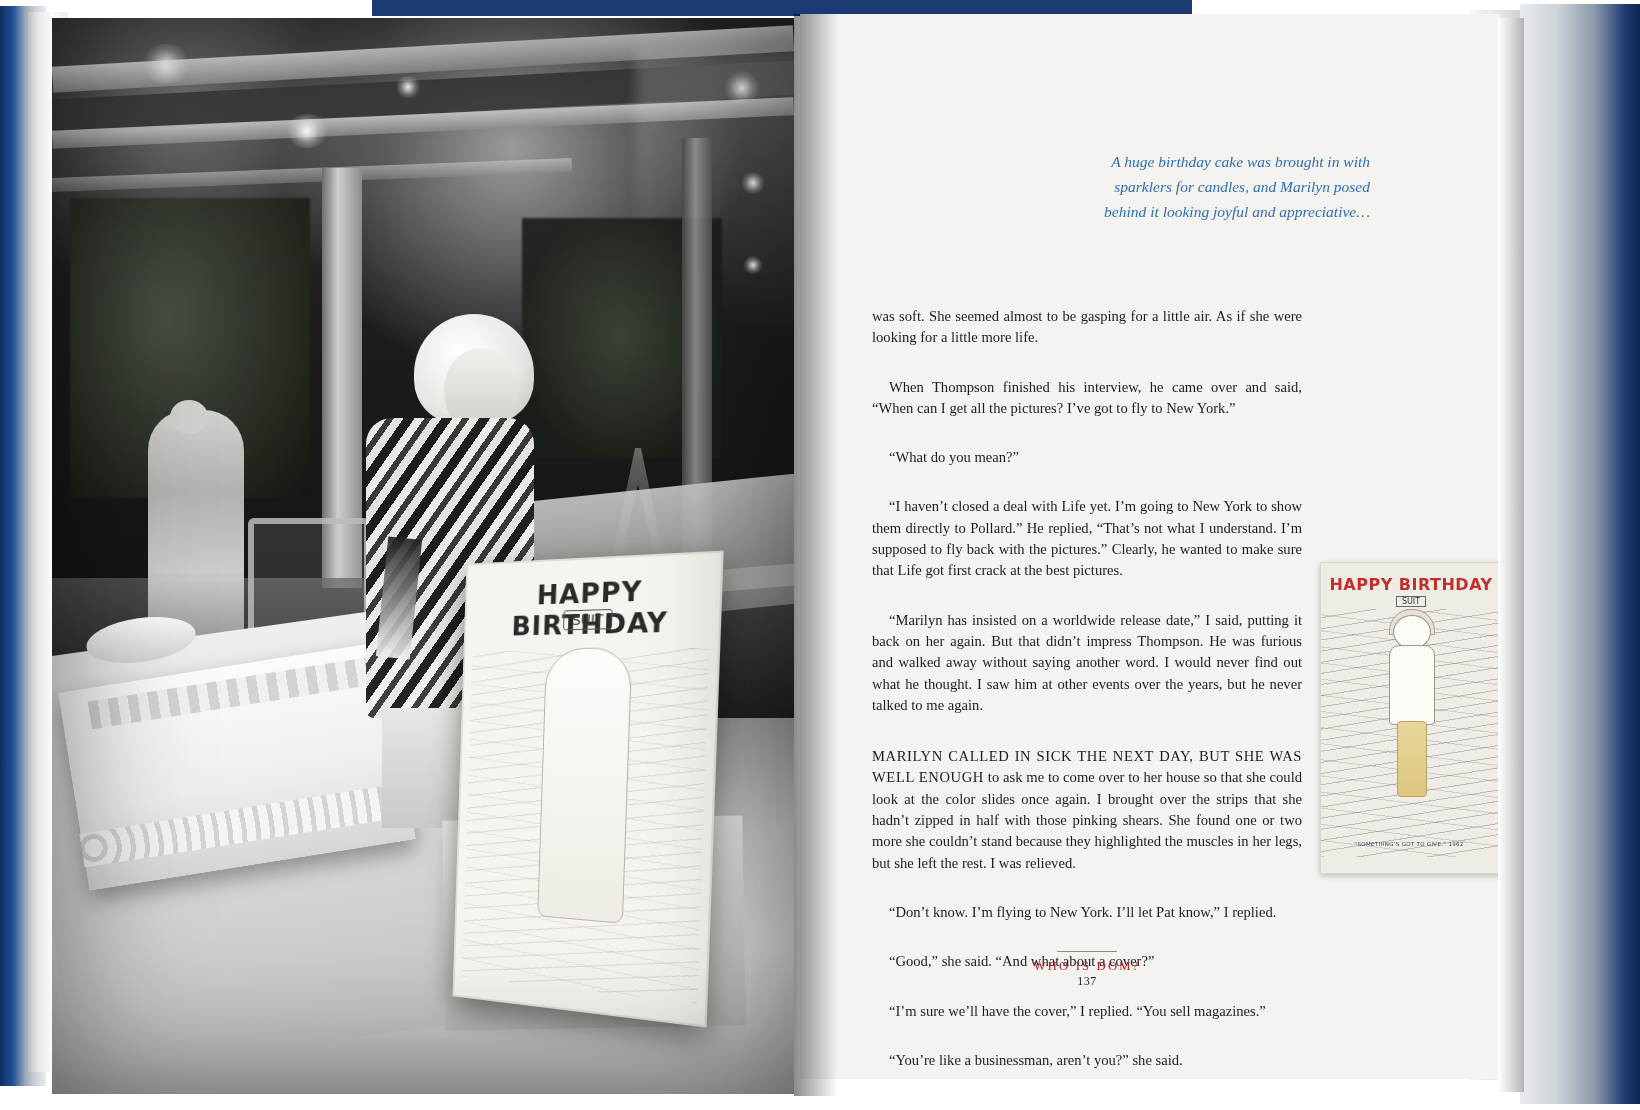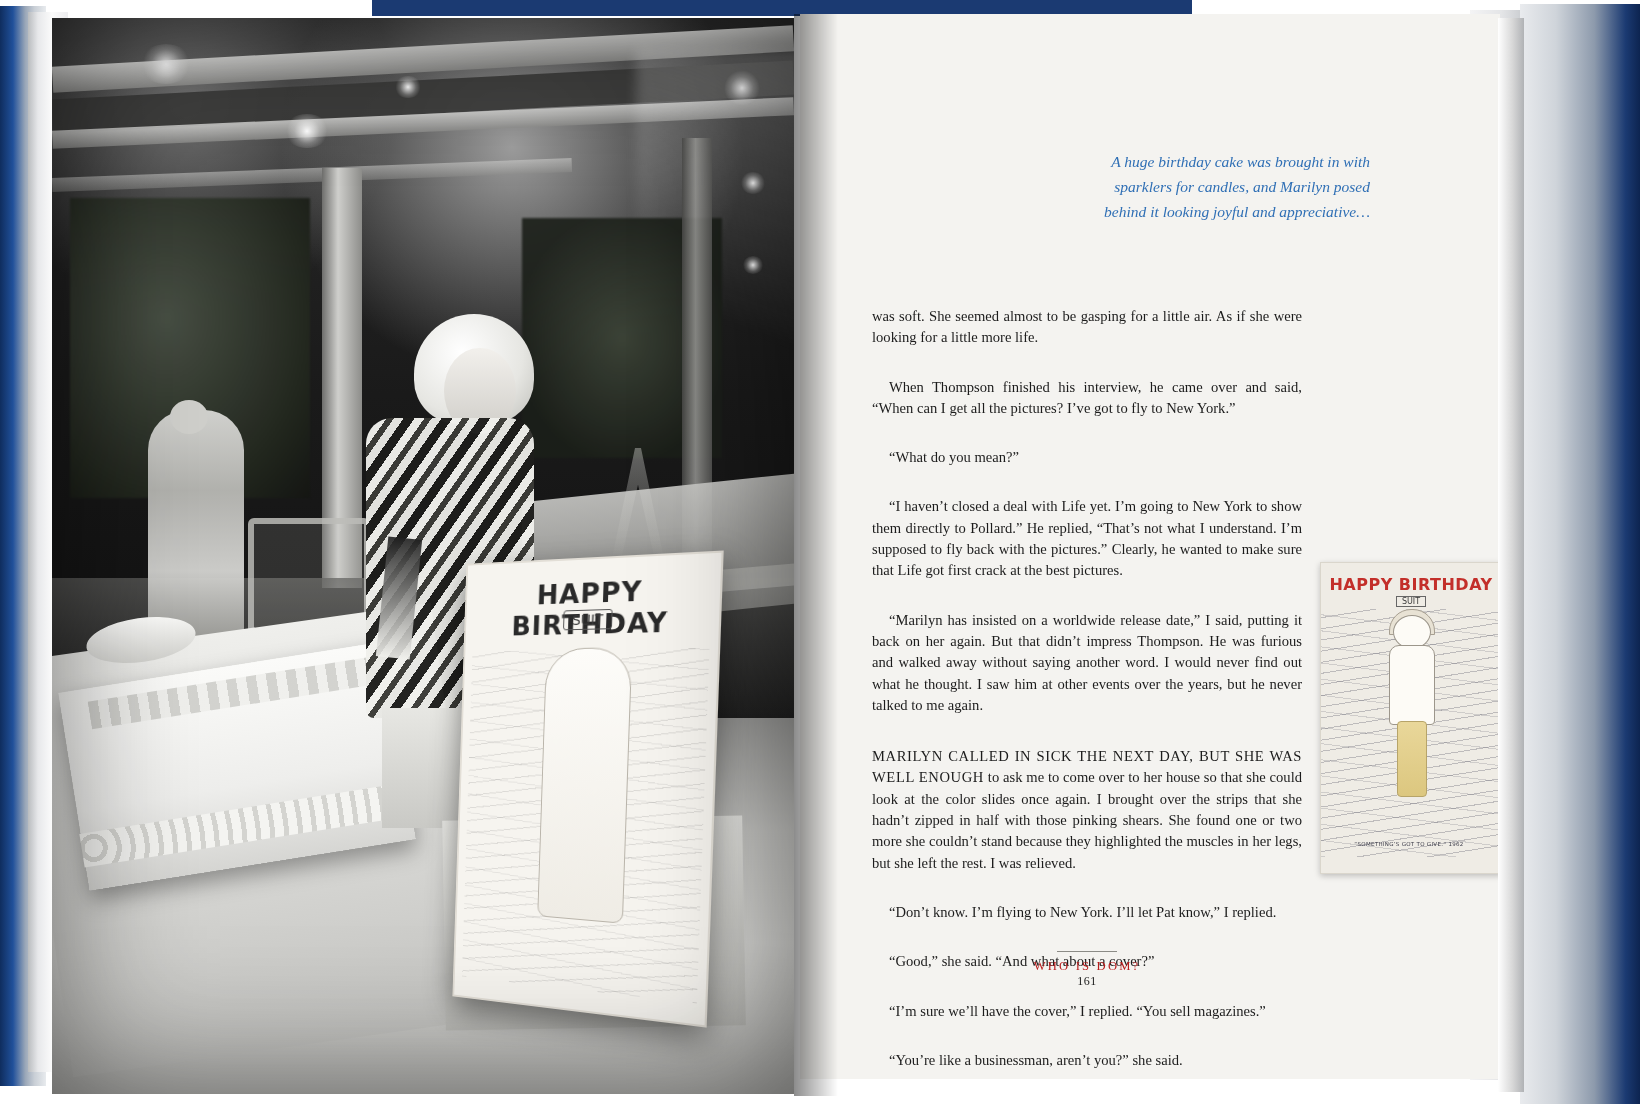--- a/index.html
+++ b/index.html
@@ -410,18 +410,18 @@
         <div class="hair"></div>
         <div class="head"></div>
         <div class="dress"></div>
         <div class="legs"></div>
       </div>
       <div class="card-note">“SOMETHING’S GOT TO GIVE.” 1962</div>
     </div>
 
     <div class="runhead">WHO IS DOM?</div>
     <div class="rule"></div>
-    <div class="folio">161</div>
+    <div class="folio">137</div>
   </div>
 
   <div class="gutter-shadow"></div>
   <div class="page-edge-right"></div>
 </div>
 
 </body></html>

